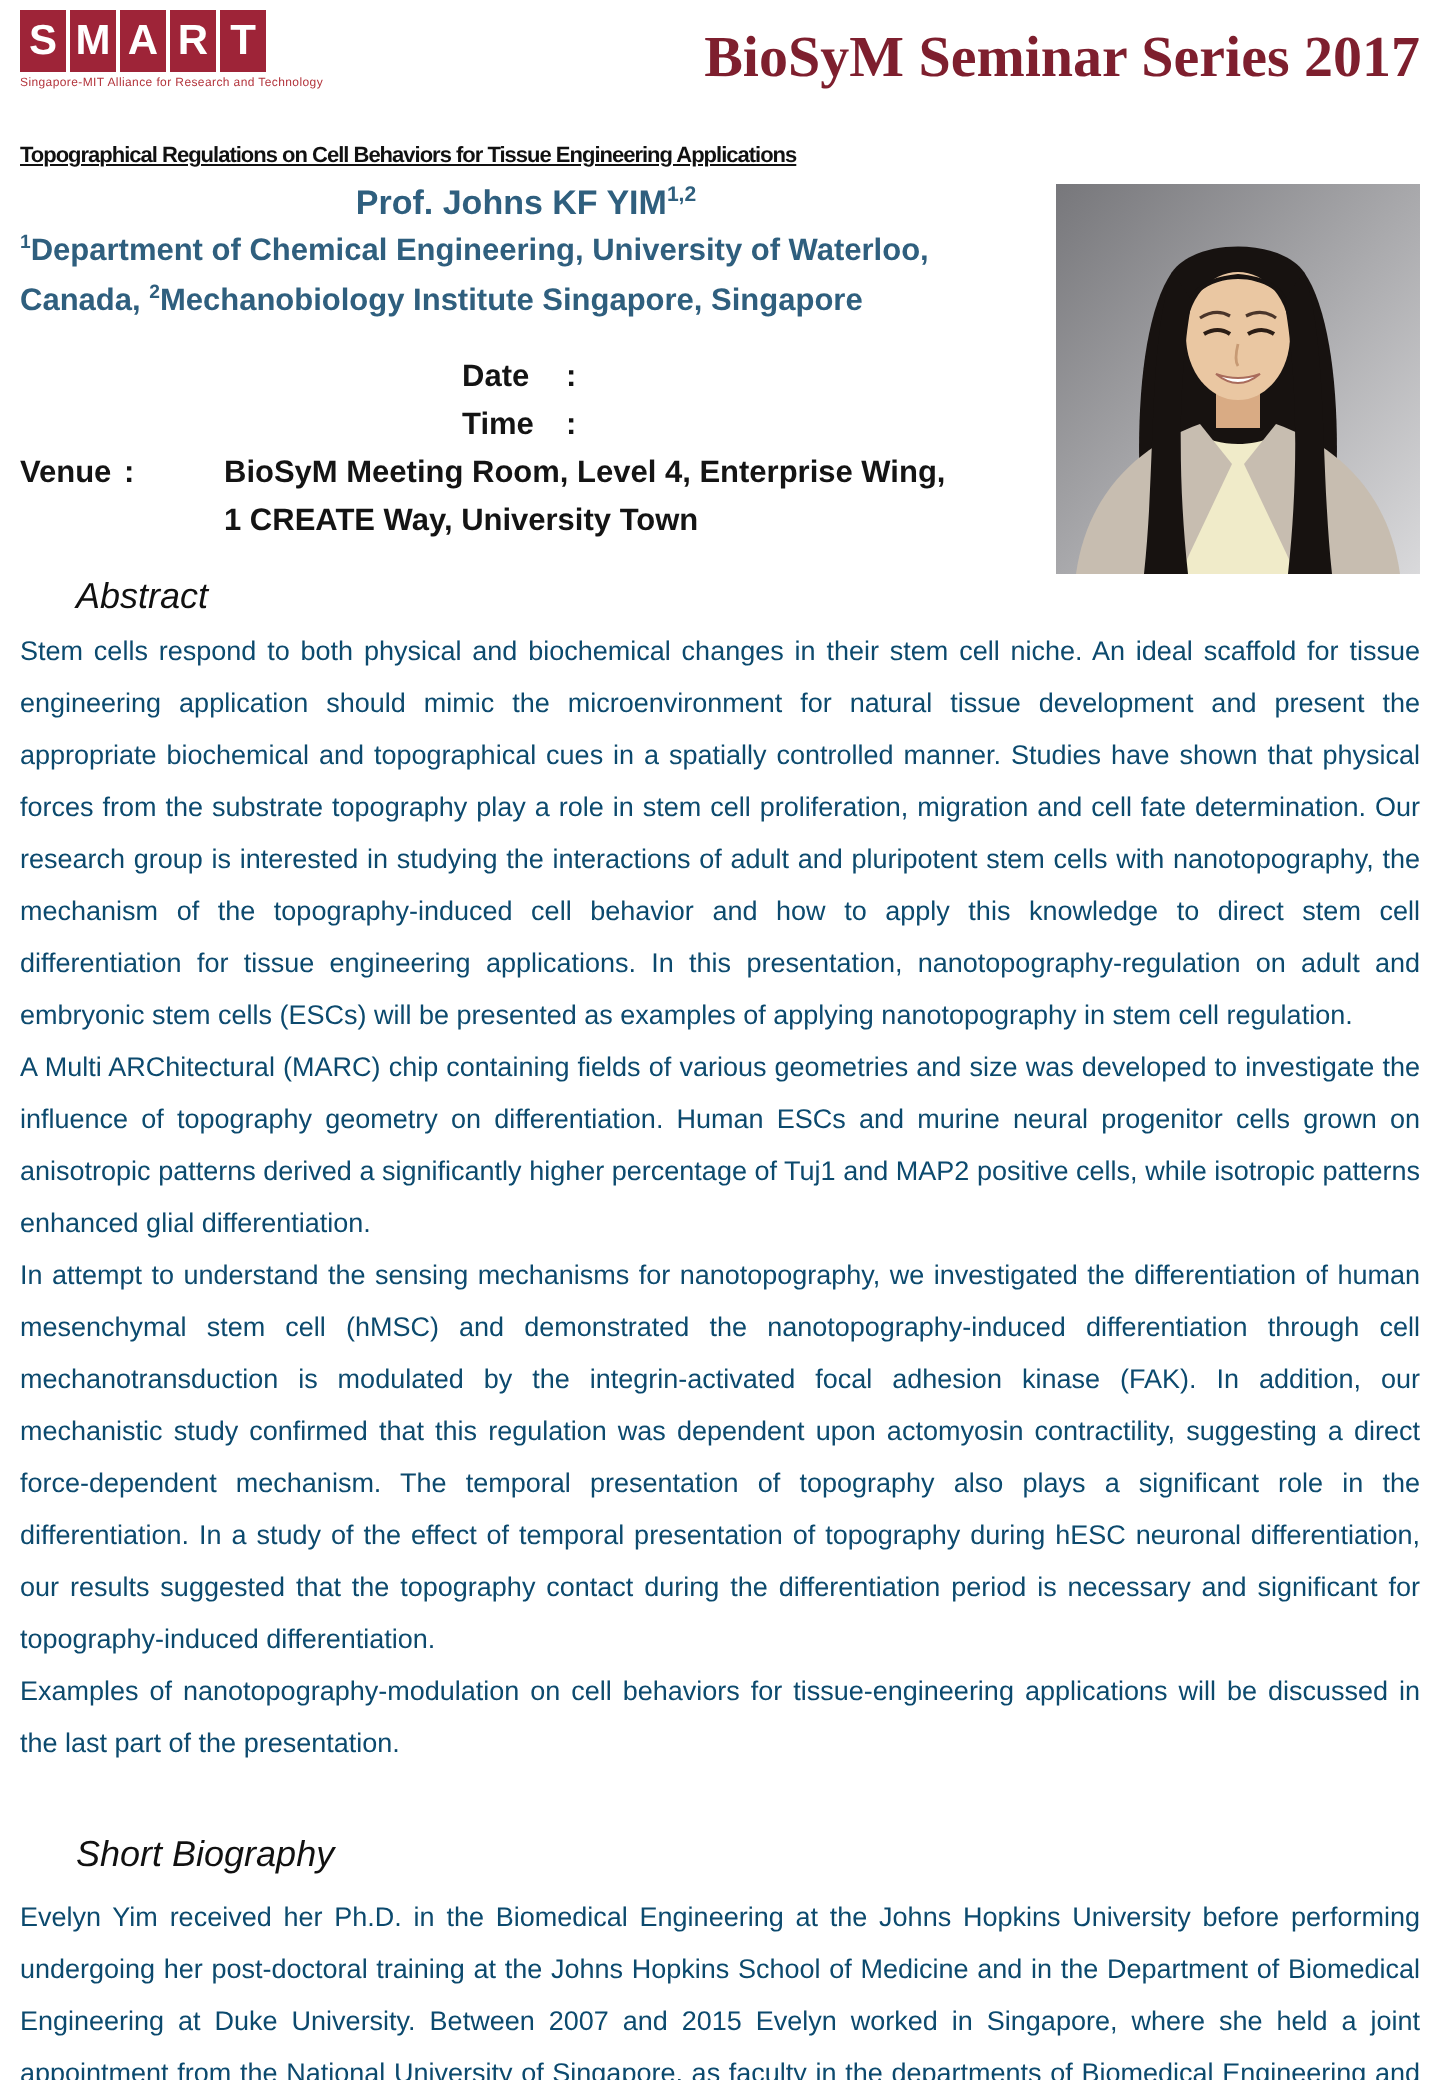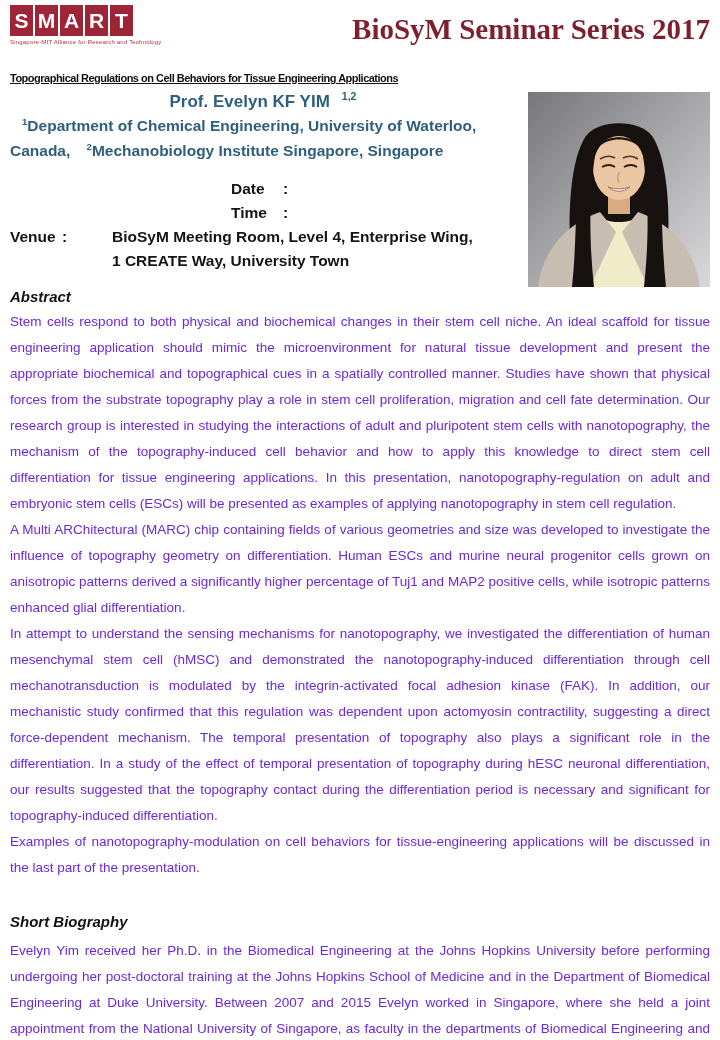--- a/index.html
+++ b/index.html
@@ -84,42 +84,43 @@
     font-weight: bold;
     font-size: 17px;
   }
   .speaker-affiliation {
     color: #2f5f7e;
     font-weight: bold;
     font-size: 15.5px;
     line-height: 1.6;
     margin-top: 2px;
   }
-  sup { font-size: 0.62em; vertical-align: super; line-height: 0; margin-left: 12px; }
+  sup { font-size: 0.62em; vertical-align: super; line-height: 0; }
   .details { margin-top: 13px; font-weight: bold; font-size: 15.5px; color: #141414; }
   .detail-row { display: flex; line-height: 1.55; justify-content: center; }
   .detail-label { width: 52px; }
   .detail-colon { width: 12px; }
   .detail-value { margin-left: 38px; white-space: pre-line; flex: 1; }
   .section-heading {
-    font-size: 15px;
-    font-weight: bold;
+    font-size: 18px;
+    font-weight: normal;
     font-style: italic;
     color: #111111;
+    margin-left: 28px;
   }
   .abstract-heading-slot { margin-top: 15px; }
   .photo-frame { width: 182px; height: 195px; flex: none; }
   .photo-frame svg { display: block; width: 182px; height: 195px; }
 
   
   .body-text {
     font-size: 13.5px;
     line-height: 26px;
     text-align: justify;
-    color: #6d28d9;
+    color: #0c4a6e;
   }
   .abstract-text { margin-top: 4px; }
   .bio-heading-slot { margin-top: 32px; }
   .bio-text { margin-top: 8px; }
 </style>
 </head>
 <body>
 
 <div class="page">
 
@@ -137,21 +138,21 @@
 
     <div class="seminar-title">BioSyM Seminar Series 2017</div>
 
   </div>
 
   <div class="main-title">Topographical Regulations on Cell Behaviors for Tissue Engineering Applications</div>
 
   <div class="content-row">
     <div class="left-col">
       <div class="speaker-name">
-        <span>Prof. Evelyn KF YIM</span><sup>1,2</sup>
+        <span>Prof. Johns KF YIM</span><sup>1,2</sup>
       </div>
       <div class="speaker-affiliation">
         <sup>1</sup><span>Department of Chemical Engineering, University of Waterloo, Canada, </span><sup>2</sup><span>Mechanobiology Institute Singapore, Singapore</span>
       </div>
 
       <div class="details">
         <div class="detail-row">
           <span class="detail-label">Date</span>
           <span class="detail-colon">:</span>
         </div>

